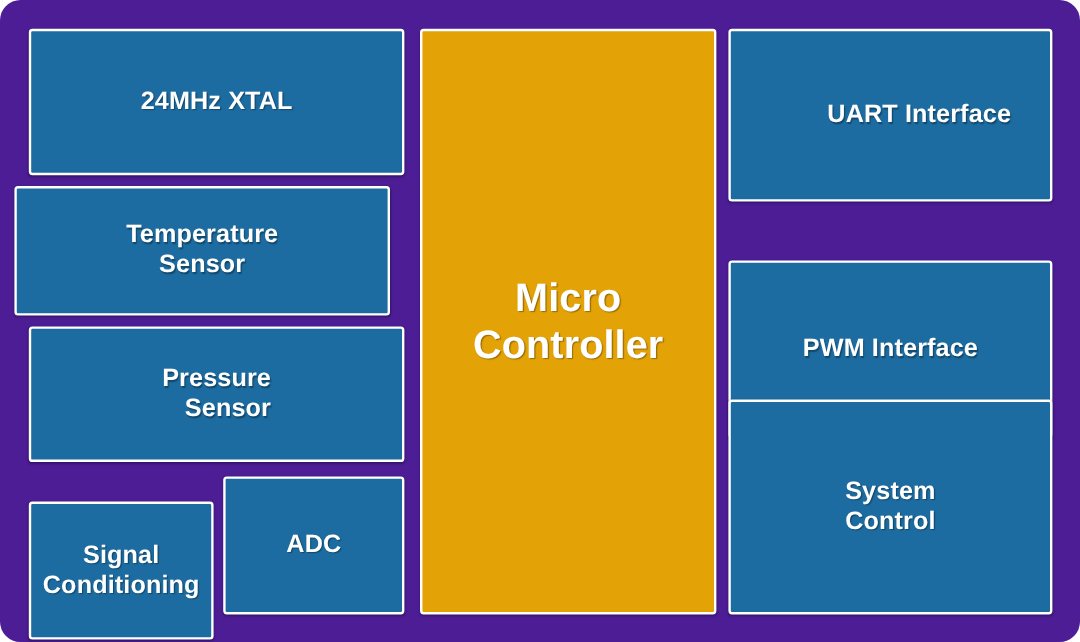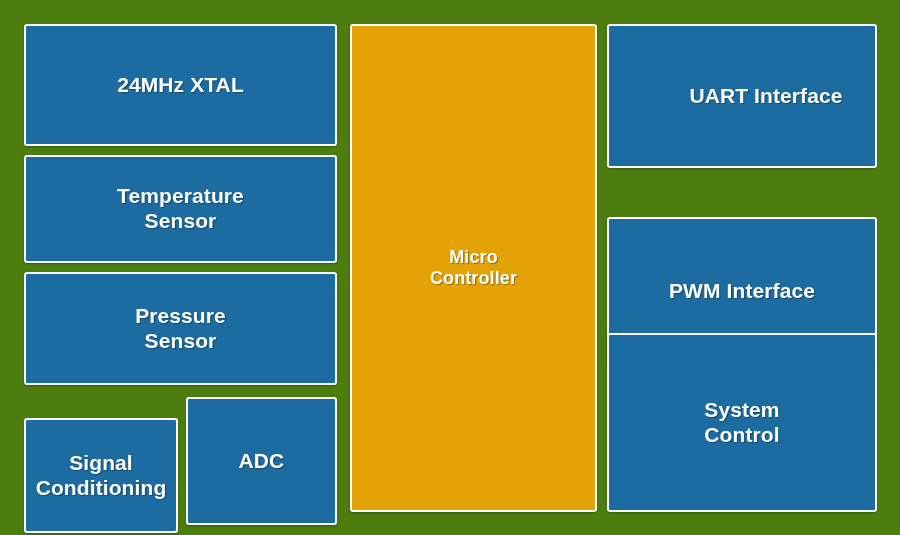--- a/index.html
+++ b/index.html
@@ -42,48 +42,48 @@
     user-select: none;
   }
 
   .block.peripheral {
     background: #1c6ca1;
     font-size: 21px;
   }
 
   .block.core {
     background: #e3a307;
-    font-size: 18px;
+    font-size: 33px;
   }
 
   .block-label {
     display: block;
     white-space: pre-line;
     padding: 0 6px;
   }
 
   
   #block-xtal      { left: 24px;  top: 24px;  width: 313px; height: 122px; }
-  #block-temp      { left: 24px;  top: 155px; width: 313px; height: 108px; }
-  #block-pressure  { left: 24px;  top: 272px; width: 313px; height: 113px; }
+  #block-temp      { left: 12px;  top: 155px; width: 313px; height: 108px; }
+  #block-pressure  { left: 24px;  top: 272px; width: 313px; height: 113px; text-align: right; }
   #block-signal    { left: 24px;  top: 418px; width: 154px; height: 115px; }
-  #block-adc       { left: 186px; top: 397px; width: 151px; height: 128px; }
+  #block-adc       { left: 186px; top: 397px; width: 151px; height: 115px; }
 
   
   #block-mcu       { left: 350px; top: 24px;  width: 247px; height: 488px; }
 
   
   #block-uart      { left: 607px; top: 24px;  width: 270px; height: 144px; }
   #block-pwm       { left: 607px; top: 177px; width: 270px; height: 148px; margin-top: 40px; }
   #block-syscon    { left: 607px; top: 333px; width: 270px; height: 179px; }
 </style>
 </head>
 <body>
 
-<div id="diagram-canvas" style="background: #4d7c0f;">
+<div id="diagram-canvas" style="background: #4c1d95; border-radius: 17px;">
 
   <div class="block peripheral" id="block-xtal" style="background: rgb(28, 108, 161); color: rgb(255, 255, 255);">
     <span class="block-label">24MHz XTAL</span>
   </div>
 
   <div class="block peripheral" id="block-temp" style="background: rgb(28, 108, 161); color: rgb(255, 255, 255);">
     <span class="block-label">Temperature
 Sensor</span>
   </div>
 

